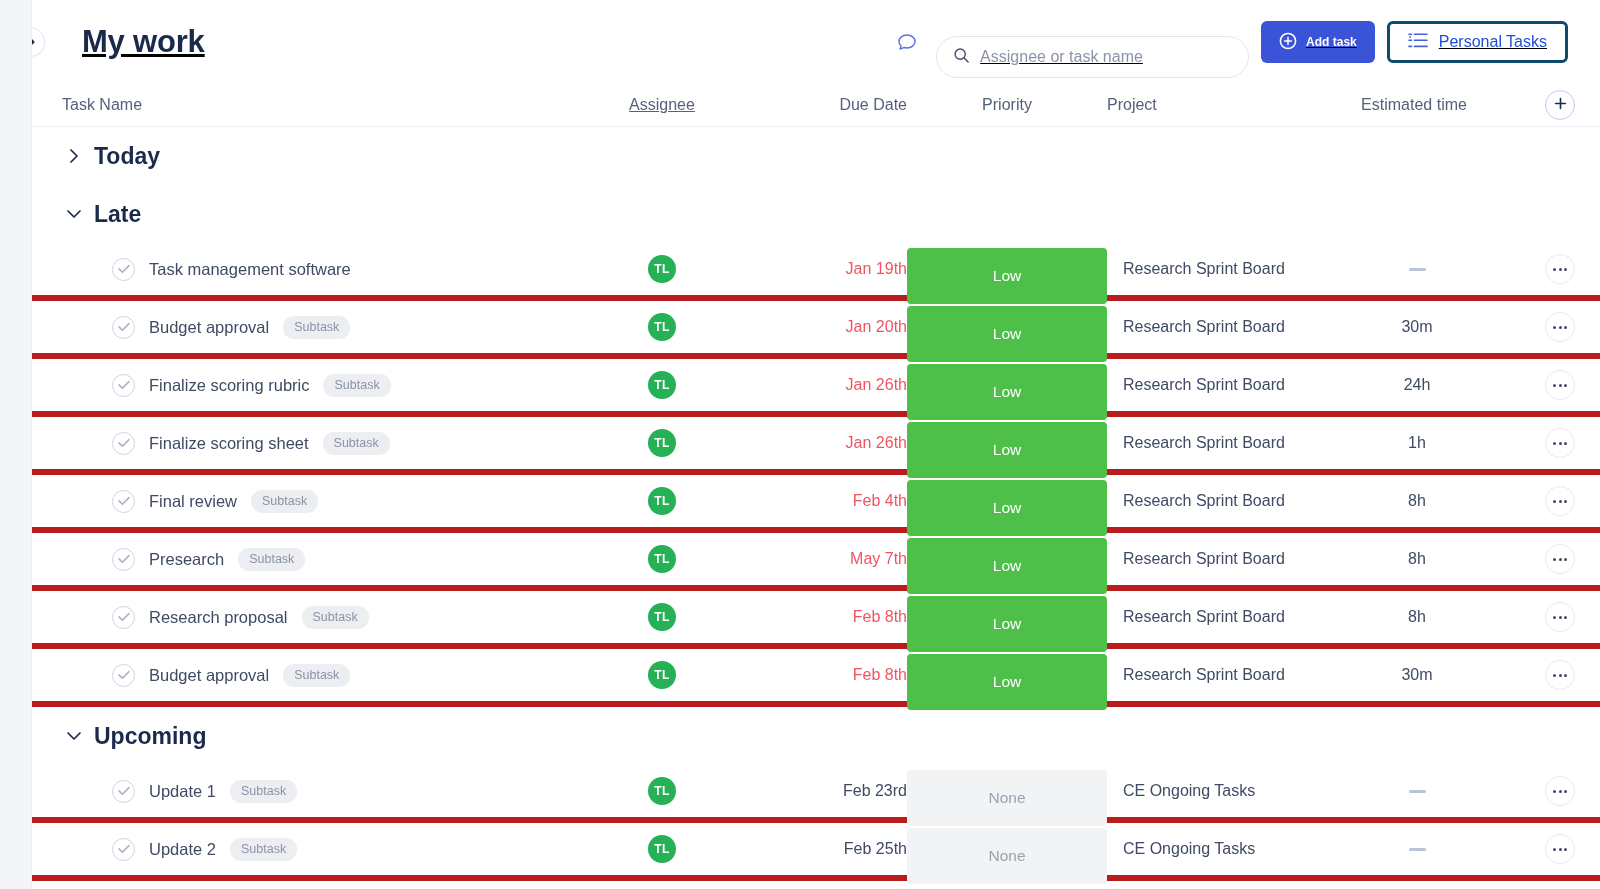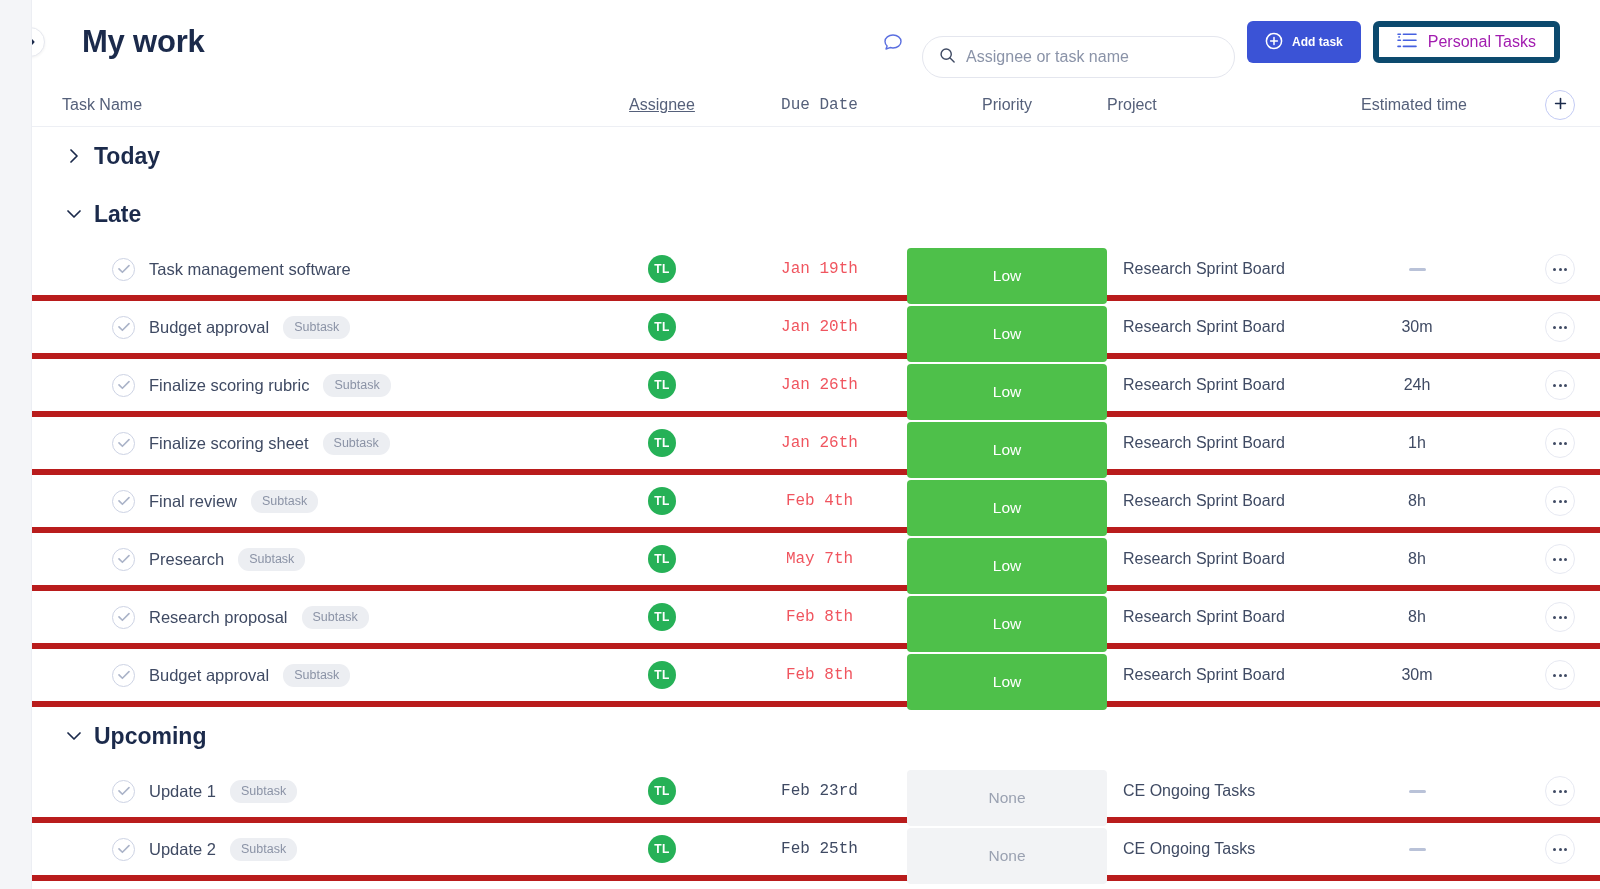--- a/index.html
+++ b/index.html
@@ -30,22 +30,23 @@
     height: 889px;
     background: #ffffff;
     position: relative;
     overflow: hidden;
   }
   
   .topbar {
     height: 84px;
     display: flex;
     align-items: center;
-    padding: 0 40px 0 20px;
+    padding: 0 32px 0 20px;
     position: relative;
+    text-decoration: underline;
   }
   .collapse-btn {
     position: absolute;
     left: -17px;
     top: 27px;
     width: 30px;
     height: 30px;
     border-radius: 50%;
     background: #ffffff;
     border: 1px solid #e6e8ef;
@@ -115,22 +116,22 @@
     padding: 0 18px;
     display: flex;
     align-items: center;
     gap: 9px;
     cursor: pointer;
     white-space: nowrap;
   }
   .btn-outline {
     height: 42px;
     background: #fff;
-    color: #a21caf;
-    border: 6px solid #0c4a6e;
+    color: #1d4ed8;
+    border: 3px solid #0c4a6e;
     border-radius: 6px;
     font-size: 16px;
     font-weight: 400;
     font-family: "Liberation Sans", sans-serif;
     padding: 0 18px;
     display: flex;
     align-items: center;
     gap: 11px;
     cursor: pointer;
     white-space: nowrap;
@@ -149,21 +150,21 @@
   .row {
     display: flex;
     align-items: center;
     height: 58px;
     border-bottom: 6px solid #b91c1c;
     padding-left: 20px;
     position: relative;
   }
   .c-name   { width: 540px; flex: 0 0 540px; display:flex; align-items:center; }
   .c-assign { width: 140px; flex: 0 0 140px; text-align:center; display:flex; justify-content:center; align-items:center;}
-  .c-due    { width: 175px; flex: 0 0 175px; text-align:center;font-family:Liberation Mono, monospace; }
+  .c-due    { width: 175px; flex: 0 0 175px; text-align:right; }
   .c-prio   { width: 200px; flex: 0 0 200px; position: relative; height: 58px; }
   .c-proj   { width: 210px; flex: 0 0 210px; }
   .c-est    { width: 200px; flex: 0 0 200px; text-align:center; }
   .c-menu   { width: 86px; flex: 0 0 86px; display:flex; justify-content:center; align-items:center;}
 
   .col-head .c-name { padding-left: 10px; }
   .col-head .c-proj { padding-left: 0px; }
   .col-head .c-assign { display:block; text-align:center;text-decoration:underline; }
   .col-head .c-prio { height: auto; text-align: center; }
   .col-head .c-est { text-align: center; padding-right: 6px; }

